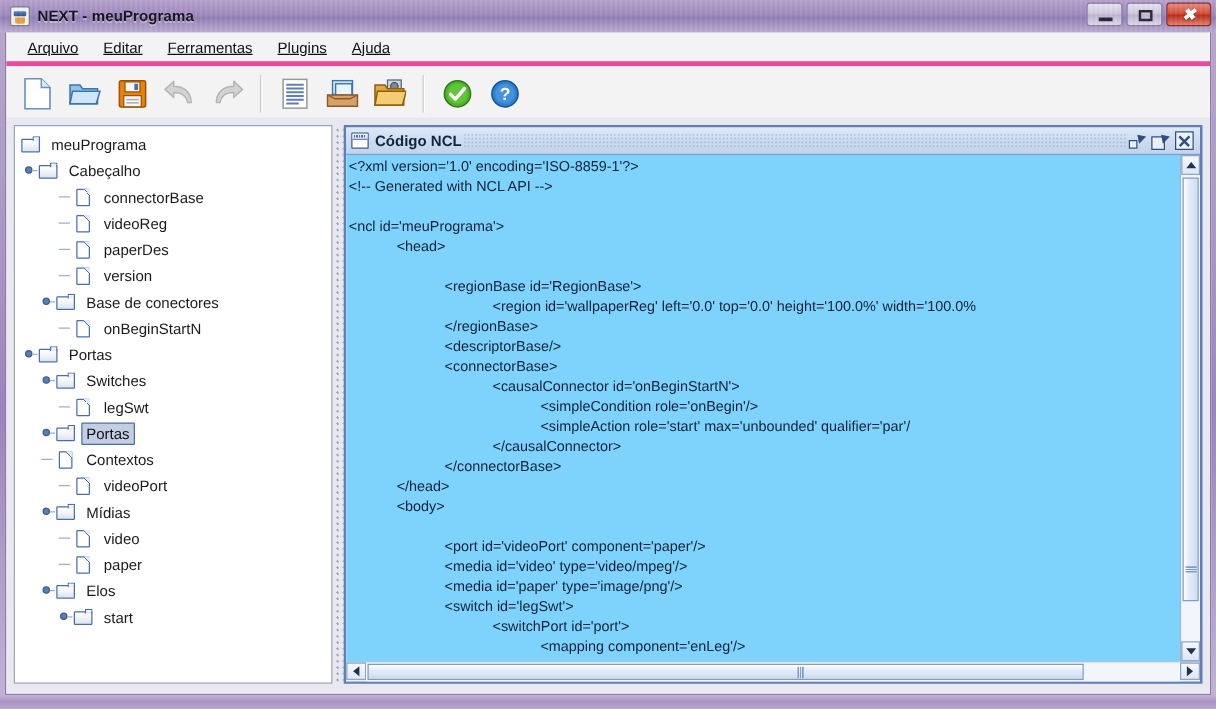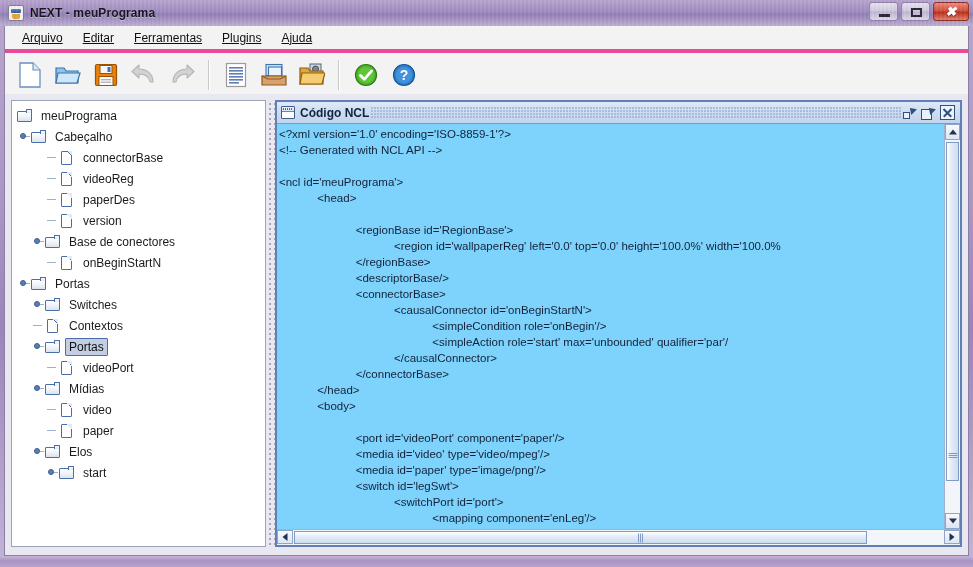--- a/index.html
+++ b/index.html
@@ -433,29 +433,36 @@
                 <span class="label">Portas</span>
               </div>
               <div class="tnode">
                 <span class="vline"></span>
                 <span class="handle expanded"></span>
                 <span class="ic folder"></span>
                 <span class="label">Switches</span>
               </div>
               <div class="tnode">
                 <span class="vline"></span>
+                <span class="vline"></span>
+                <span class="elbow"></span>
+                <span class="ic file"></span>
+                <span class="label">legSwt</span>
+              </div>
+              <div class="tnode selected">
+                <span class="vline"></span>
+                <span class="handle expanded"></span>
+                <span class="ic folder"></span>
+                <span class="label">Portas</span>
+              </div>
+              <div class="tnode">
+                <span class="vline"></span>
                 <span class="elbow"></span>
                 <span class="ic file"></span>
                 <span class="label">Contextos</span>
-              </div>
-              <div class="tnode selected">
-                <span class="vline"></span>
-                <span class="handle expanded"></span>
-                <span class="ic folder"></span>
-                <span class="label">Portas</span>
               </div>
               <div class="tnode">
                 <span class="vline"></span>
                 <span class="vline"></span>
                 <span class="elbow"></span>
                 <span class="ic file"></span>
                 <span class="label">videoPort</span>
               </div>
               <div class="tnode">
                 <span class="vline"></span>

